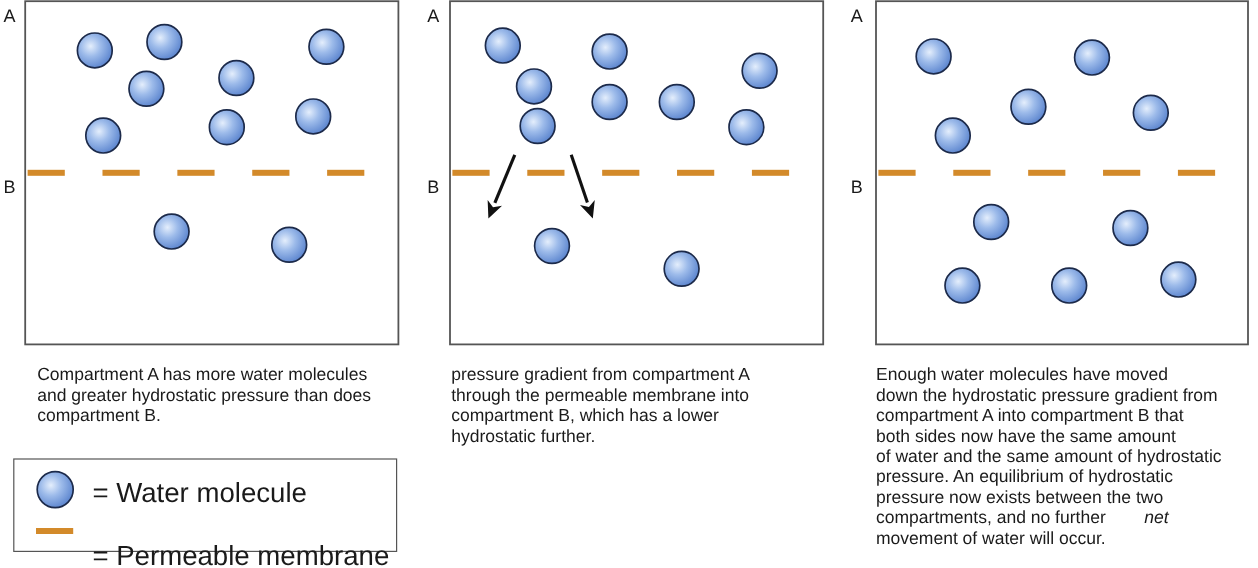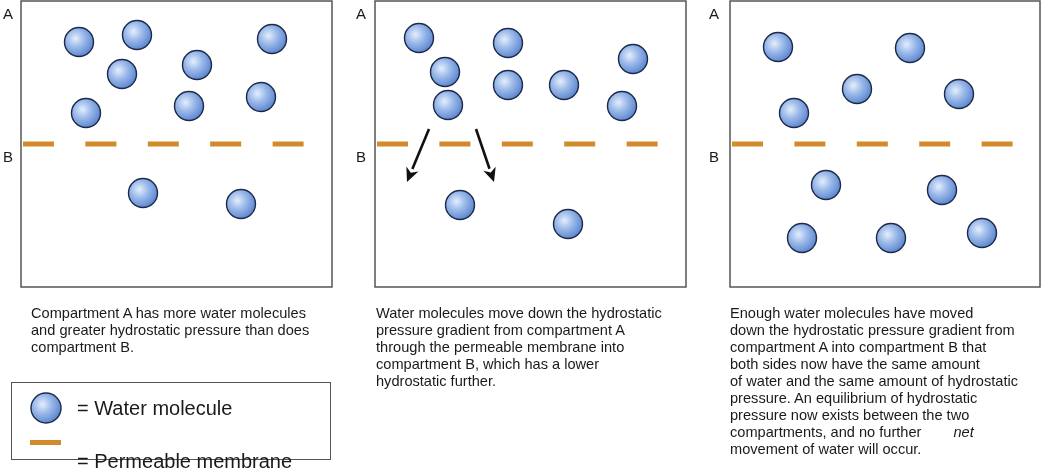--- a/index.html
+++ b/index.html
@@ -2,21 +2,21 @@
 <html><head>
 <meta charset="utf-8">
 <style>
   html, body { margin: 0; padding: 0; background: #ffffff; }
   body { width: 1048px; height: 473px; position: relative; overflow: hidden; font-family: "Liberation Sans", sans-serif; color: #1a1a1a; }
   #stage { position: absolute; left: 0; top: 0; }
   .caption { position: absolute; font-size: 14.6px; line-height: 17px; color: #1a1a1a; }
   .caption i { font-style: italic; margin-left: 28px; }
   .side-label { position: absolute; font-size: 15px; color: #1a1a1a; }
   .legend-box { position: absolute; left: 11px; top: 382px; width: 320px; height: 78px; border: 1.5px solid #555; box-sizing: border-box; }
-  .legend-text { position: absolute; font-size: 20px; color: #1a1a1a; }
+  .legend-text { position: absolute; font-size: 23px; color: #1a1a1a; }
 </style>
 </head>
 <body>
 
 <svg id="stage" width="1048" height="473" viewBox="0 0 1048 473">
   <defs>
     <radialGradient id="molGrad" cx="0.38" cy="0.38" r="0.65">
       <stop offset="0" stop-color="#e4eefc"></stop>
       <stop offset="0.45" stop-color="#9dbbea"></stop>
       <stop offset="1" stop-color="#5d86cf"></stop>
@@ -100,21 +100,20 @@
 <div class="side-label" style="left:356px; top:148px;">B</div>
 <div class="side-label" style="left:709px; top:5px;">A</div>
 <div class="side-label" style="left:709px; top:148px;">B</div>
 
 <div class="caption" style="left:11px; top:305px; width:320px;margin-left:20px;">
   <div>Compartment A has more water molecules</div>
   <div>and greater hydrostatic pressure than does</div>
   <div>compartment B.</div>
 </div>
 <div class="caption" style="left:376px; top:305px; width:330px;">
-  <div>Water molecules move down the hydrostatic</div>
   <div>pressure gradient from compartment A</div>
   <div>through the permeable membrane into</div>
   <div>compartment B, which has a lower</div>
   <div>hydrostatic further.</div>
 </div>
 <div class="caption" style="left:730px; top:305px; width:320px;">
   <div>Enough water molecules have moved</div>
   <div>down the hydrostatic pressure gradient from</div>
   <div>compartment A into compartment B that</div>
   <div>both sides now have the same amount</div>

